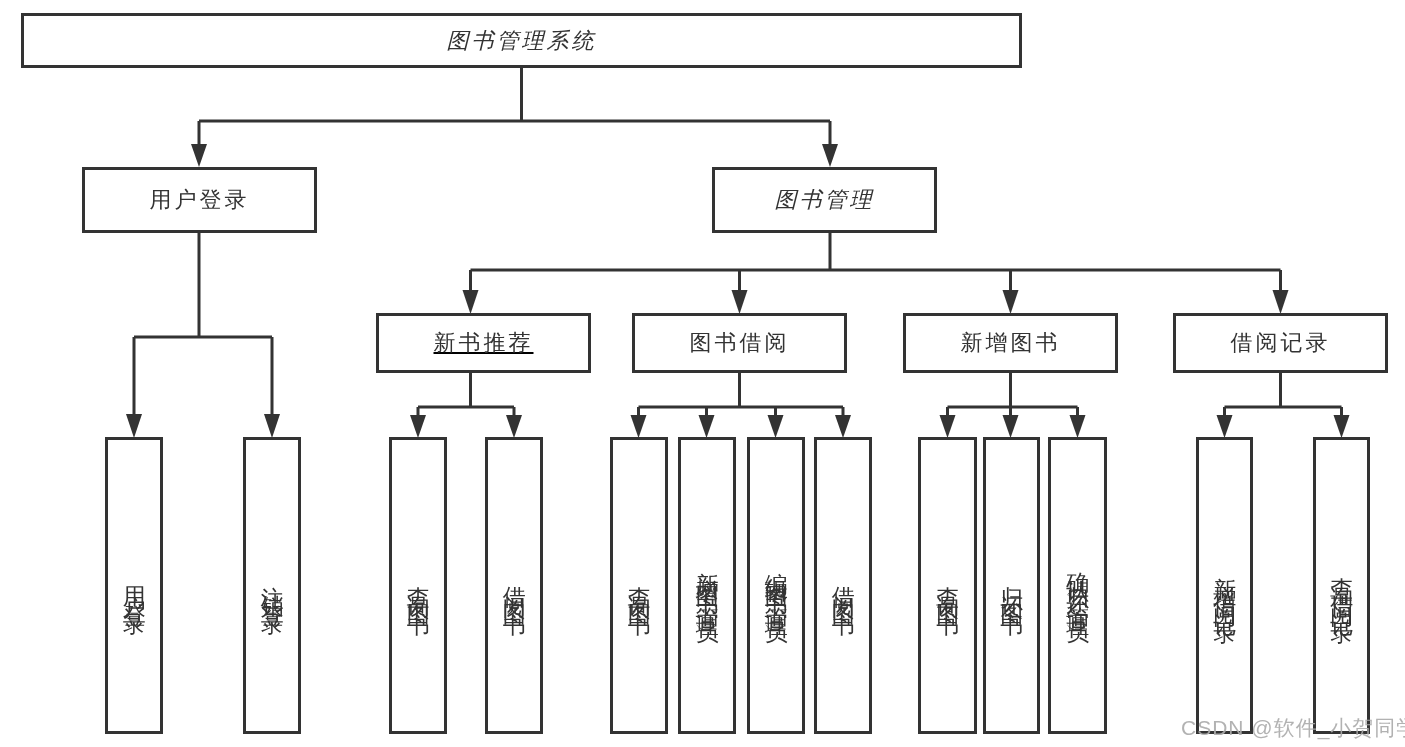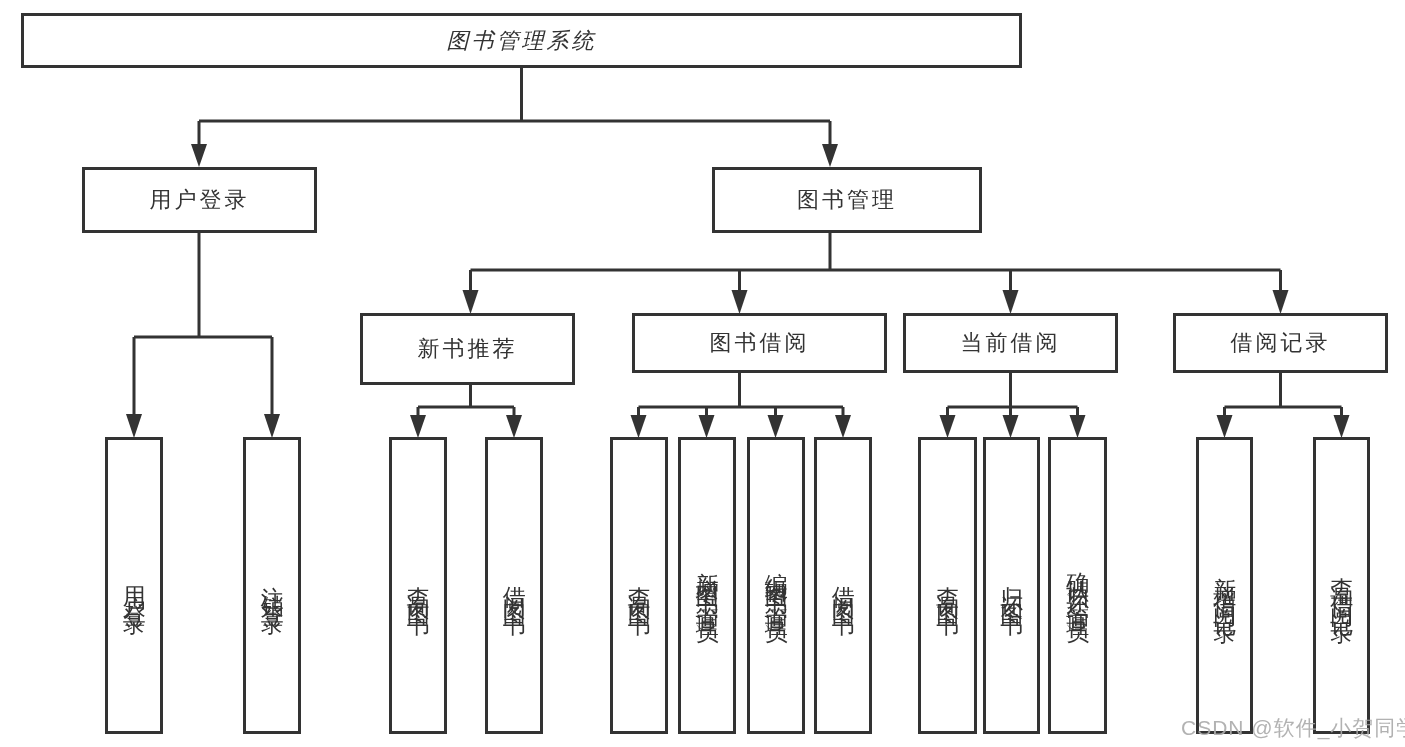--- a/index.html
+++ b/index.html
@@ -109,32 +109,32 @@
     </g>
   </svg>
 
   <div class="box hbox" style="left:21px; top:13px; width:1001px; height:55px;font-style:italic;">
     <span>图书管理系统</span>
   </div>
 
   <div class="box hbox" style="left:82px; top:167px; width:235px; height:66px;">
     <span>用户登录</span>
   </div>
-  <div class="box hbox" style="left:712px; top:167px; width:270px; height:66px;">
+  <div class="box hbox" style="left:712px; top:167px; width:225px; height:66px;font-style:italic;">
     <span>图书管理</span>
   </div>
 
-  <div class="box hbox" style="left:360px; top:313px; width:215px; height:72px;">
+  <div class="box hbox" style="left:376px; top:313px; width:215px; height:60px;text-decoration:underline;">
     <span>新书推荐</span>
   </div>
-  <div class="box hbox" style="left:632px; top:313px; width:255px; height:60px;">
+  <div class="box hbox" style="left:632px; top:313px; width:215px; height:60px;">
     <span>图书借阅</span>
   </div>
   <div class="box hbox" style="left:903px; top:313px; width:215px; height:60px;">
-    <span>当前借阅</span>
+    <span>新增图书</span>
   </div>
   <div class="box hbox" style="left:1173px; top:313px; width:215px; height:60px;">
     <span>借阅记录</span>
   </div>
 
   <div class="box vbox" style="left:105px; top:437px; width:58px; height:297px;">
     <span>用户登录</span>
   </div>
   <div class="box vbox" style="left:243px; top:437px; width:58px; height:297px;">
     <span>注销登录</span>

